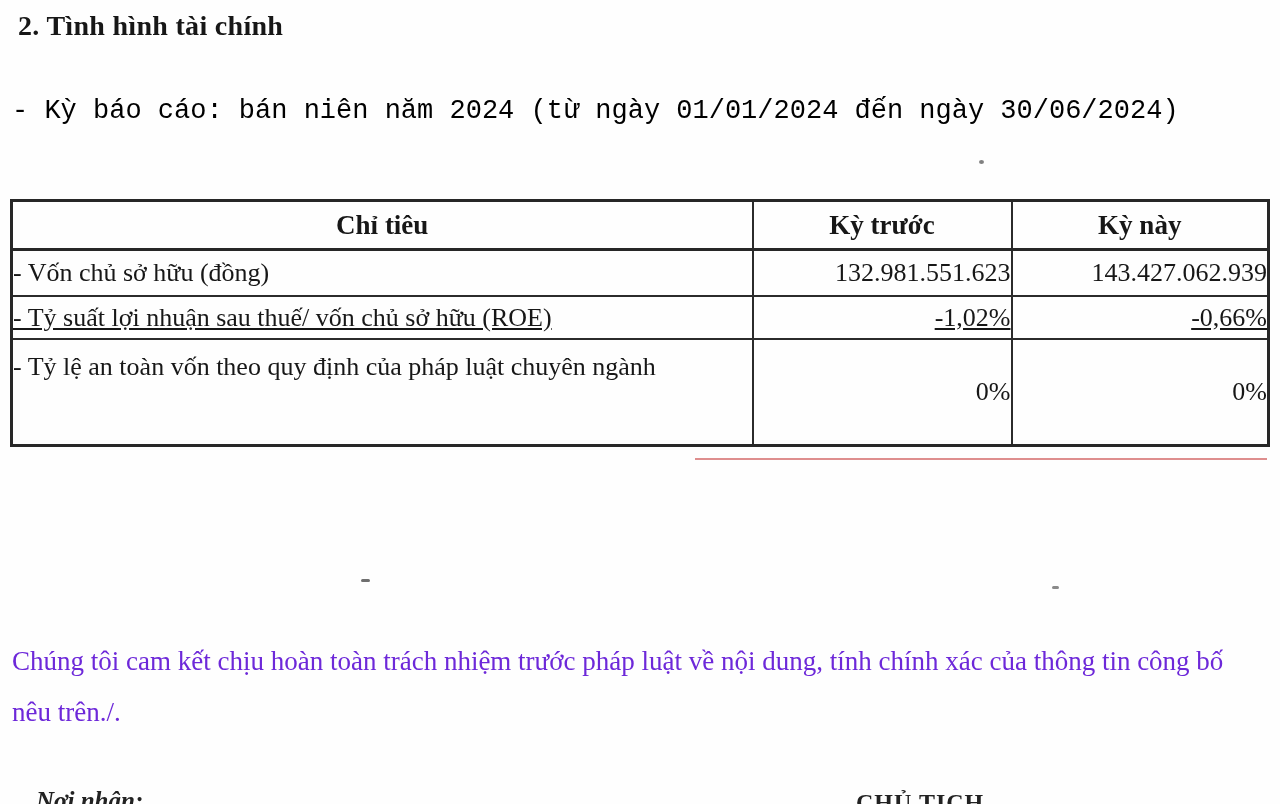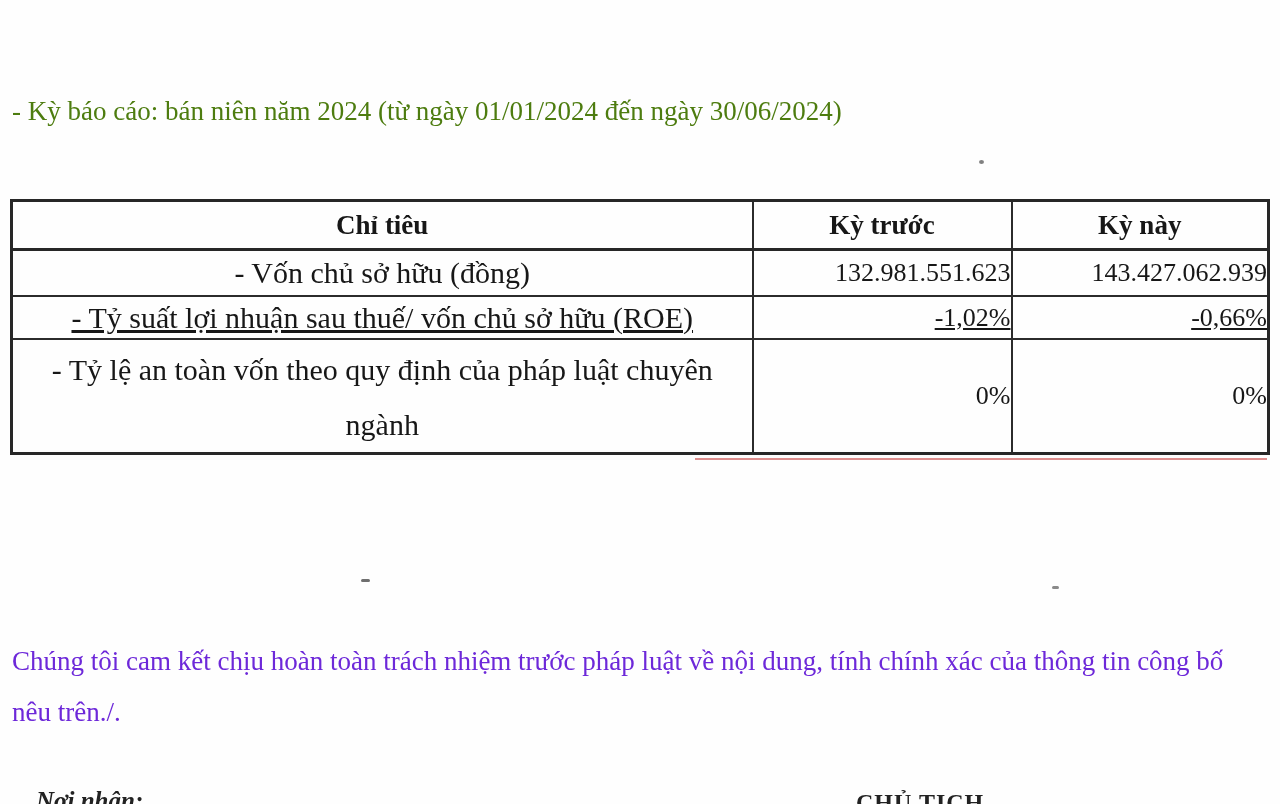--- a/index.html
+++ b/index.html
@@ -20,22 +20,23 @@
     font-size: 28px;
     font-weight: bold;
     letter-spacing: 0.3px;
     color: #171717;
   }
 
   .bullet-line {
     position: absolute;
     left: 12px;
     font-size: 27px;
-    color: #4d7c0f;
+    color: #000000;
     white-space: nowrap;
+    font-family: Liberation Mono, monospace;
   }
   .line-period { top: 96px; }
   .line-intro  { top: 149px; }
 
   .table-wrap {
     position: absolute;
     left: 10px;
     top: 199px;
   }
   table.fin {
@@ -51,24 +52,24 @@
   }
   table.fin thead th {
     font-size: 27px;
     font-weight: bold;
     text-align: center;
     height: 46px;
     border-bottom: 3px solid #272727;
     vertical-align: middle;
   }
   td.label {
-    text-align: center;
+    text-align: left;
     padding-left: 17px;
     padding-right: 55px;
-    font-size: 30px;
+    font-size: 26px;
     vertical-align: middle;
   }
   td.val {
     text-align: right;
     padding-right: 13px;
     font-size: 26px;
     vertical-align: middle;
     white-space: nowrap;
   }
   tr.r1 td { height: 44px; }
@@ -127,20 +128,21 @@
   .speck { position: absolute; background: #808080; z-index: 3; }
   .speck-dot1   { left: 979px;  top: 160px; width: 5px; height: 4px; border-radius: 50%; }
   .speck-dash1  { left: 361px;  top: 579px; width: 9px; height: 3px; border-radius: 2px; background:#6f6f6f; }
   .speck-dash2  { left: 1052px; top: 586px; width: 7px; height: 3px; border-radius: 2px; background:#8a8a8a; }
 </style>
 </head>
 <body>
 
 <div class="page">
 
+  <div class="heading">2. Tình hình tài chính</div>
 
   <div class="bullet-line line-period">- Kỳ báo cáo: bán niên năm 2024 (từ ngày 01/01/2024 đến ngày 30/06/2024)</div>
 
   <div class="table-wrap">
     <table class="fin">
       <colgroup>
         <col style="width:741px">
         <col style="width:259px">
         <col style="width:257px">
       </colgroup>

